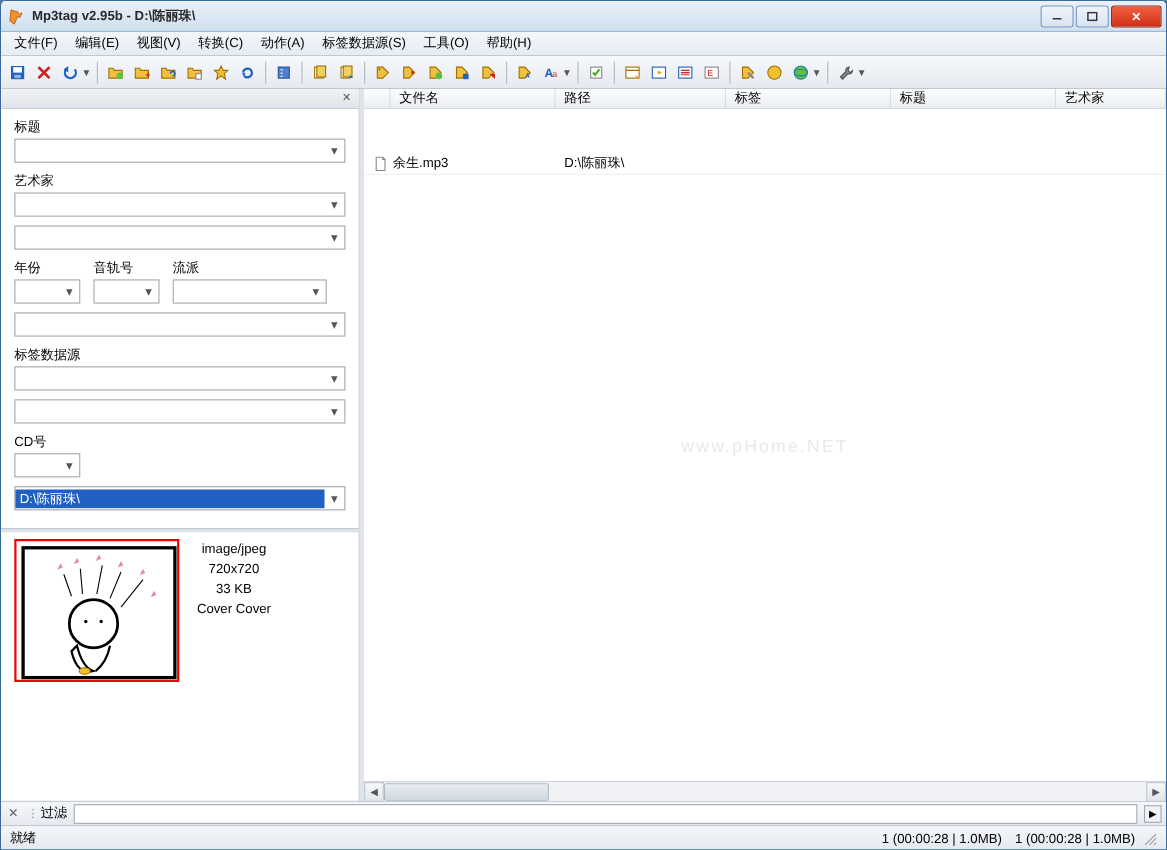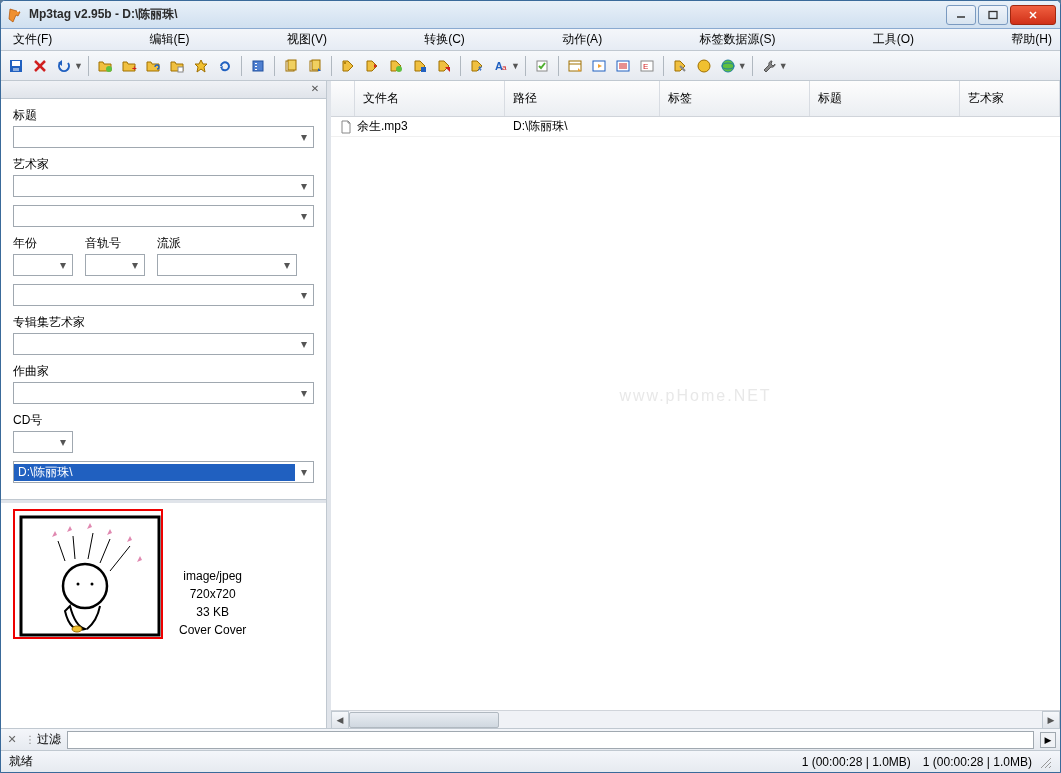--- a/index.html
+++ b/index.html
@@ -9,21 +9,21 @@
 
 .titlebar { height: 28px; background: linear-gradient(#e8f0f8, #d0e0f0); display: flex; align-items: center; padding: 0 4px 0 6px; border-bottom: 1px solid #8aaad0; }
 .titlebar .app-icon { width: 16px; height: 16px; margin-right: 6px; }
 .titlebar .title { color: #2a2a2a; font-size: 12px; font-weight: bold; }
 .titlebar .spacer { flex: 1; }
 .winbtns { display: flex; gap: 2px; }
 .winbtn { width: 30px; height: 20px; border: 1px solid #7a9ac0; background: linear-gradient(#f0f4fa, #d8e4f0); border-radius: 3px; display: flex; align-items: center; justify-content: center; }
 .winbtn.close { width: 46px; background: linear-gradient(#f06040, #d03018); border-color: #a02810; color: #fff; }
 .winbtn svg { width: 12px; height: 10px; }
 
-.menubar { height: 22px; background: linear-gradient(#f4f6fa, #e6ecf4); display: flex; align-items: center; padding-left: 4px; border-bottom: 1px solid #c0c8d0; justify-content: space-between; }
+.menubar { height: 22px; background: linear-gradient(#f4f6fa, #e6ecf4); display: flex; align-items: center; padding-left: 4px; border-bottom: 1px solid #c0c8d0; }
 .menubar span { padding: 2px 8px; font-size: 12px; color: #000; }
 
 .toolbar { height: 30px; background: linear-gradient(#f6f8fb, #e6eaf0); display: flex; align-items: center; padding: 0 4px; border-bottom: 1px solid #c0c8d0; gap: 2px; }
 .tbtn { width: 22px; height: 22px; display: flex; align-items: center; justify-content: center; border: 1px solid transparent; border-radius: 2px; }
 .tsep { width: 1px; height: 20px; background: #b0b8c0; margin: 0 3px; }
 .tbtn svg { width: 16px; height: 16px; }
 
 .body { flex: 1; display: flex; min-height: 0; }
 
 .sidebar { width: 326px; background: #fff; border-right: 1px solid #c0c8d0; display: flex; flex-direction: column; }
@@ -37,34 +37,34 @@
 .combo .val { flex: 1; padding: 0 4px; font-size: 12px; }
 .combo .val.sel { background: #2060c0; color: #fff; }
 .combo .arr { width: 18px; height: 100%; display: flex; align-items: center; justify-content: center; color: #555; }
 .row { display: flex; gap: 12px; }
 .row .field { flex: 0 0 auto; }
 .row .field:nth-child(1) .combo { width: 60px; }
 .row .field:nth-child(2) .combo { width: 60px; }
 .row .field:nth-child(3) .combo { width: 140px; }
 .field.cd .combo { width: 60px; }
 
-.coverarea { display: flex; gap: 16px; padding: 6px 12px; align-items: flex-end; }
+.coverarea { display: flex; gap: 16px; padding: 6px 12px; align-items: flex-start; }
 .coverimg { width: 150px; height: 130px; border: 2px solid #e00; background: #fff; position: relative; }
 .coverinfo { font-size: 12px; line-height: 18px; color: #000; text-align: center; }
 
 .splitter-h { height: 4px; background: #e0e4ea; cursor: ns-resize; border-top: 1px solid #c0c8d0; }
 .splitter-v { width: 4px; background: #e0e4ea; cursor: ew-resize; }
 
 .main { flex: 1; display: flex; flex-direction: column; }
-.listheader { height: 36px; background: linear-gradient(#fdfdfd, #ebeef2); display: flex; border-bottom: 1px solid #d0d4da; }
+.listheader { height: 18px; background: linear-gradient(#fdfdfd, #ebeef2); display: flex; border-bottom: 1px solid #d0d4da; }
 .listheader .col { border-right: 1px solid #d8dce2; padding: 3px 8px; font-size: 12px; color: #000; display: flex; align-items: center; }
 .listrow { height: 20px; display: flex; border-bottom: 1px solid #f0f0f0; }
 .listrow .cell { padding: 2px 8px; font-size: 12px; display: flex; align-items: center; gap: 4px; }
 .fileico { width: 14px; height: 14px; }
-.listbody { flex: 1; background: #fff; position: relative; }
+.listbody { flex: 1; background: #fff; position: relative; margin-top: 40px; }
 .watermark { position: absolute; left: 50%; top: 47%; transform: translate(-50%,-50%); color: #e8e8e8; font-size: 16px; letter-spacing: 2px; }
 
 .hscroll { height: 18px; background: #f0f2f6; border-top: 1px solid #d0d4da; position: relative; }
 .hscroll .larr, .hscroll .rarr { width: 18px; height: 18px; position: absolute; top: 0; background: linear-gradient(#f6f8fb,#e0e4ea); border: 1px solid #c0c8d0; display: flex; align-items: center; justify-content: center; font-size: 9px; color: #555; }
 .hscroll .larr { left: 0; }
 .hscroll .rarr { right: 0; }
 .hscroll .thumb { position: absolute; left: 18px; top: 1px; height: 16px; width: 150px; background: linear-gradient(#e8ecf2,#d0d8e0); border: 1px solid #b0b8c0; border-radius: 2px; }
 
 .filterbar { height: 22px; background: linear-gradient(#f4f6fa,#e6eaf0); border-top: 1px solid #c0c8d0; display: flex; align-items: center; padding: 0 4px; gap: 6px; }
 .filterbar .x { width: 14px; font-size: 11px; text-align: center; color: #666; }
@@ -359,28 +359,27 @@
               </div>
             </div>
         </div>
         <div class="field">
             <div class="combo">
               <span class="val"></span>
               <span class="arr">▾</span>
             </div>
           </div>
         <div class="field">
-            <label>专辑集艺术家</label>
-            <div class="combo">
-              <span class="val"></span>
-              <span class="arr">▾</span>
-            </div>
-          </div>
-        <div class="field">
-            <label>作曲家</label>
+            <label>标签数据源</label>
+            <div class="combo">
+              <span class="val"></span>
+              <span class="arr">▾</span>
+            </div>
+          </div>
+        <div class="field">
             <div class="combo">
               <span class="val"></span>
               <span class="arr">▾</span>
             </div>
           </div>
         <div class="field cd">
             <label>CD号</label>
             <div class="combo">
               <span class="val"></span>
               <span class="arr">▾</span>

